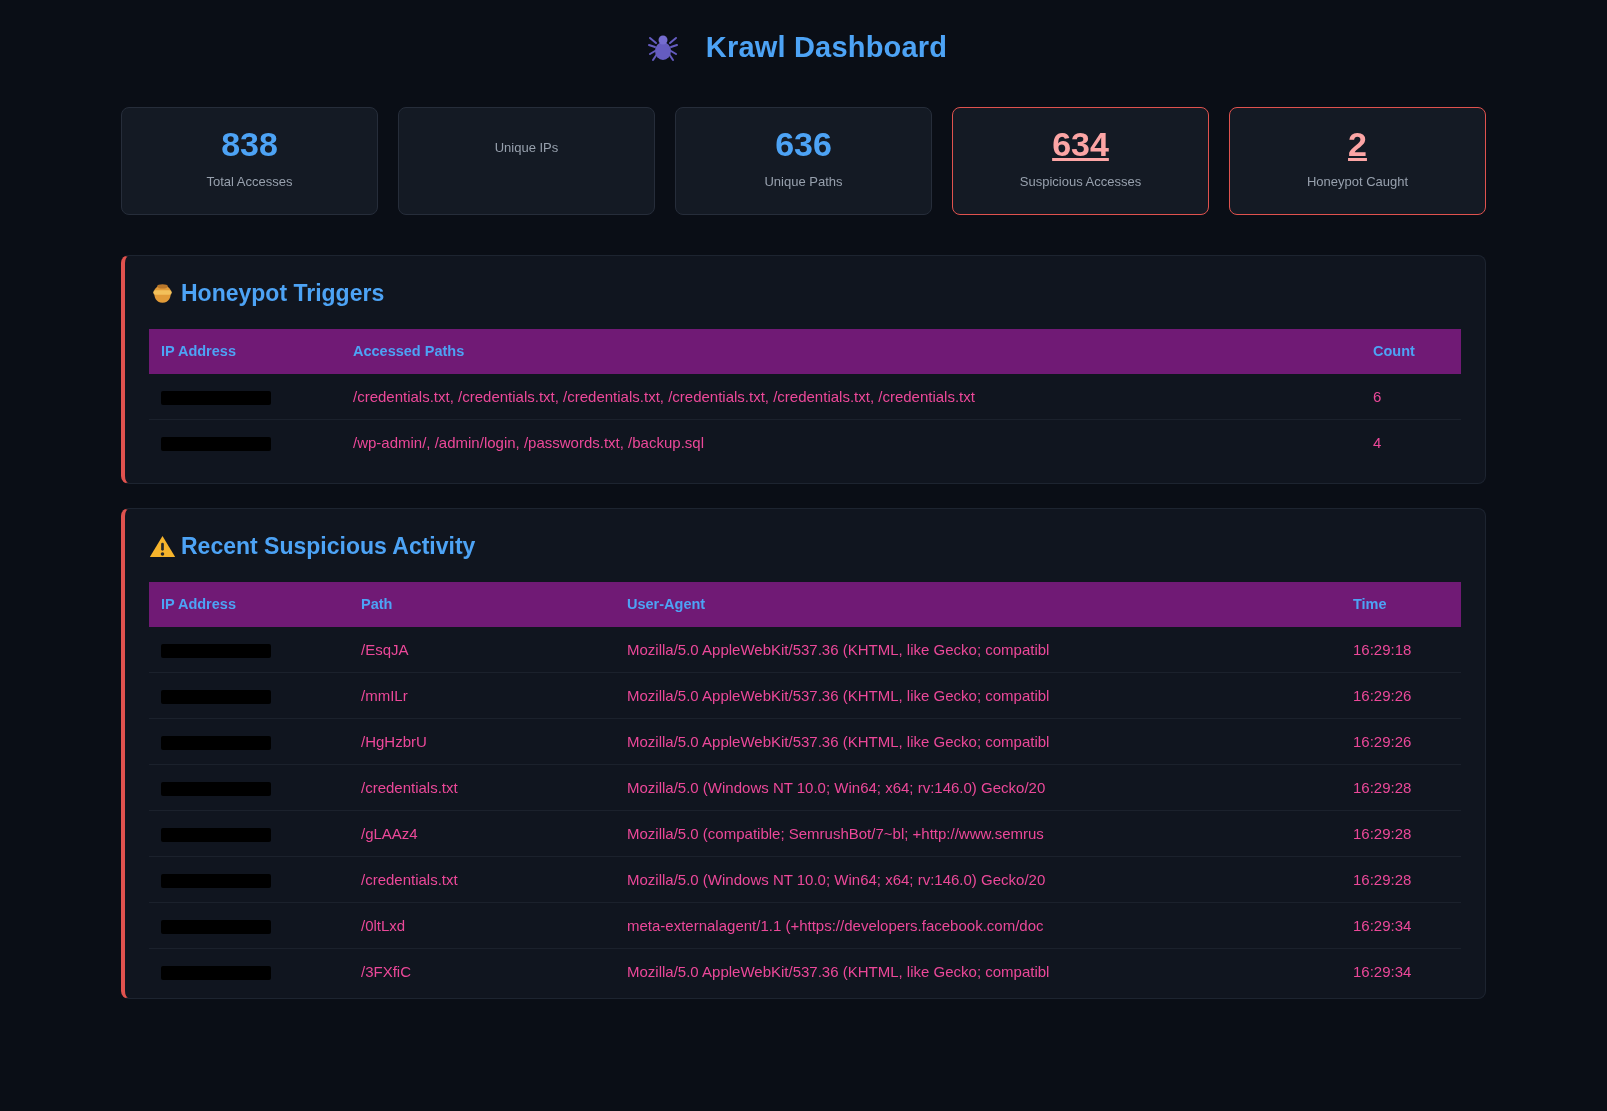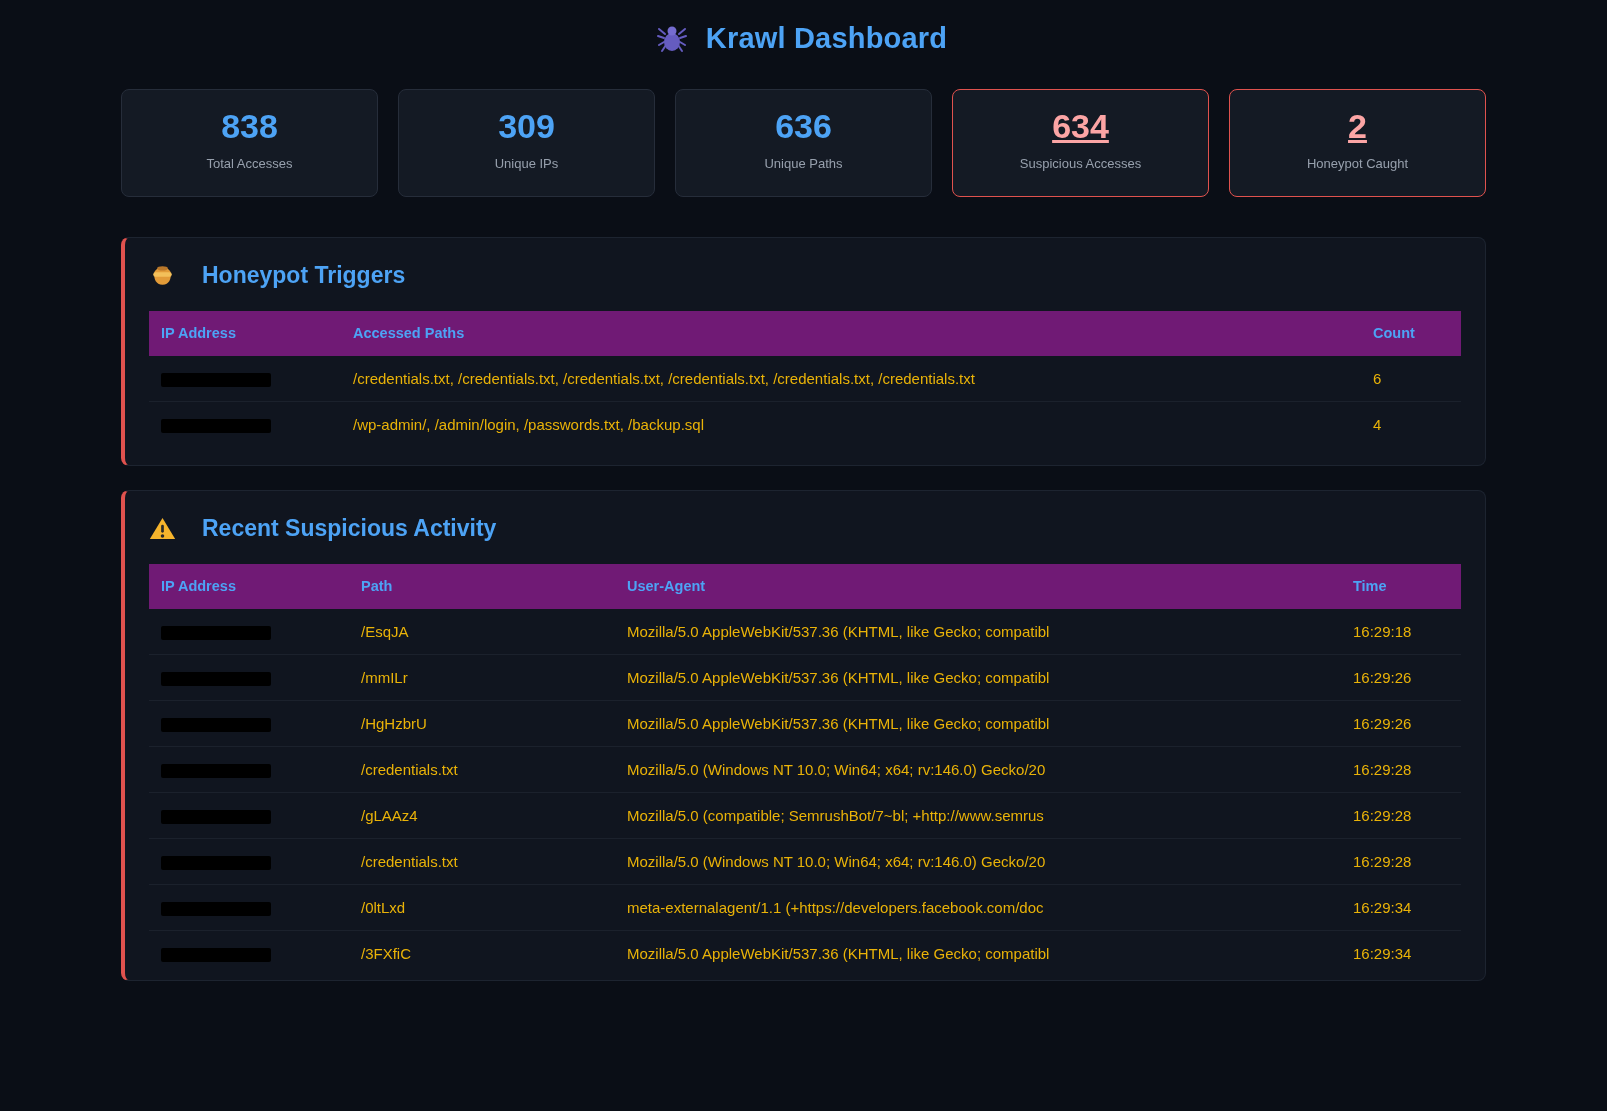--- a/index.html
+++ b/index.html
@@ -8,21 +8,21 @@
     width: 1607px; height: 1111px;
     overflow: hidden;
     background: #0a0e16;
     font-family: "Liberation Sans", sans-serif;
     color: #e8eaed;
   }
   .page { width: 1365px; margin: 0 auto; padding-top: 12px; }
 
   
   .title-bar { display: flex; justify-content: center; align-items: center; gap: 14px; margin: 6px 0 30px; }
-  .title-bar h1 { font-size: 29px; font-weight: bold; color: #4da3f5; margin: 4px; letter-spacing: .2px; }
+  .title-bar h1 { font-size: 29px; font-weight: bold; color: #4da3f5; margin: 13px; letter-spacing: .2px; }
   .icon { display: inline-flex; align-items: center; }
 
   
   .stats { display: flex; gap: 20px; margin-bottom: 40px; }
   .card {
     flex: 1;
     background: #141a24;
     border: 1px solid #262d3a;
     border-radius: 8px;
     text-align: center;
@@ -36,39 +36,39 @@
   
   .panel {
     background: #10151f;
     border: 1px solid #1d2430;
     border-left: 4px solid #e0524e;
     border-radius: 8px;
     padding: 24px 24px 4px;
     margin-bottom: 24px;
   }
   .panel h2 {
-    display: flex; align-items: center; gap: 26px;
+    display: flex; align-items: center; gap: 5px;
     color: #4da3f5; font-size: 23px; font-weight: bold;
     margin: 0 0 22px;
   }
 
   
   table { width: 100%; border-collapse: collapse; table-layout: fixed; font-size: 15px; }
   thead th {
     background: #701a75;
     color: #4da3f5;
     text-align: left;
     font-size: 14.5px;
     font-weight: bold;
     padding: 14px 12px;
   }
   tbody td {
     padding: 14px 12px;
     border-top: 1px solid #1b212c;
-    color: #eab308;
+    color: #ec4899;
     white-space: nowrap;
     overflow: hidden;
   }
   tbody tr:first-child td { border-top: 1px solid transparent; }
   .redact { display: inline-block; width: 110px; height: 14px; background: #000; border-radius: 2px; vertical-align: middle; }
   .pad-bottom { height: 14px; }
 </style>
 </head>
 <body>
 
@@ -94,21 +94,20 @@
     <h1>Krawl Dashboard</h1>
   </header>
 
   <section class="stats">
   <div class="card">
     <div class="card-value">838</div>
     <div class="card-label">Total Accesses</div>
   </div>
 
   <div class="card">
-    <div class="card-value">309</div>
     <div class="card-label">Unique IPs</div>
   </div>
 
   <div class="card">
     <div class="card-value">636</div>
     <div class="card-label">Unique Paths</div>
   </div>
 
   <div class="card alert">
     <div class="card-value">634</div>

